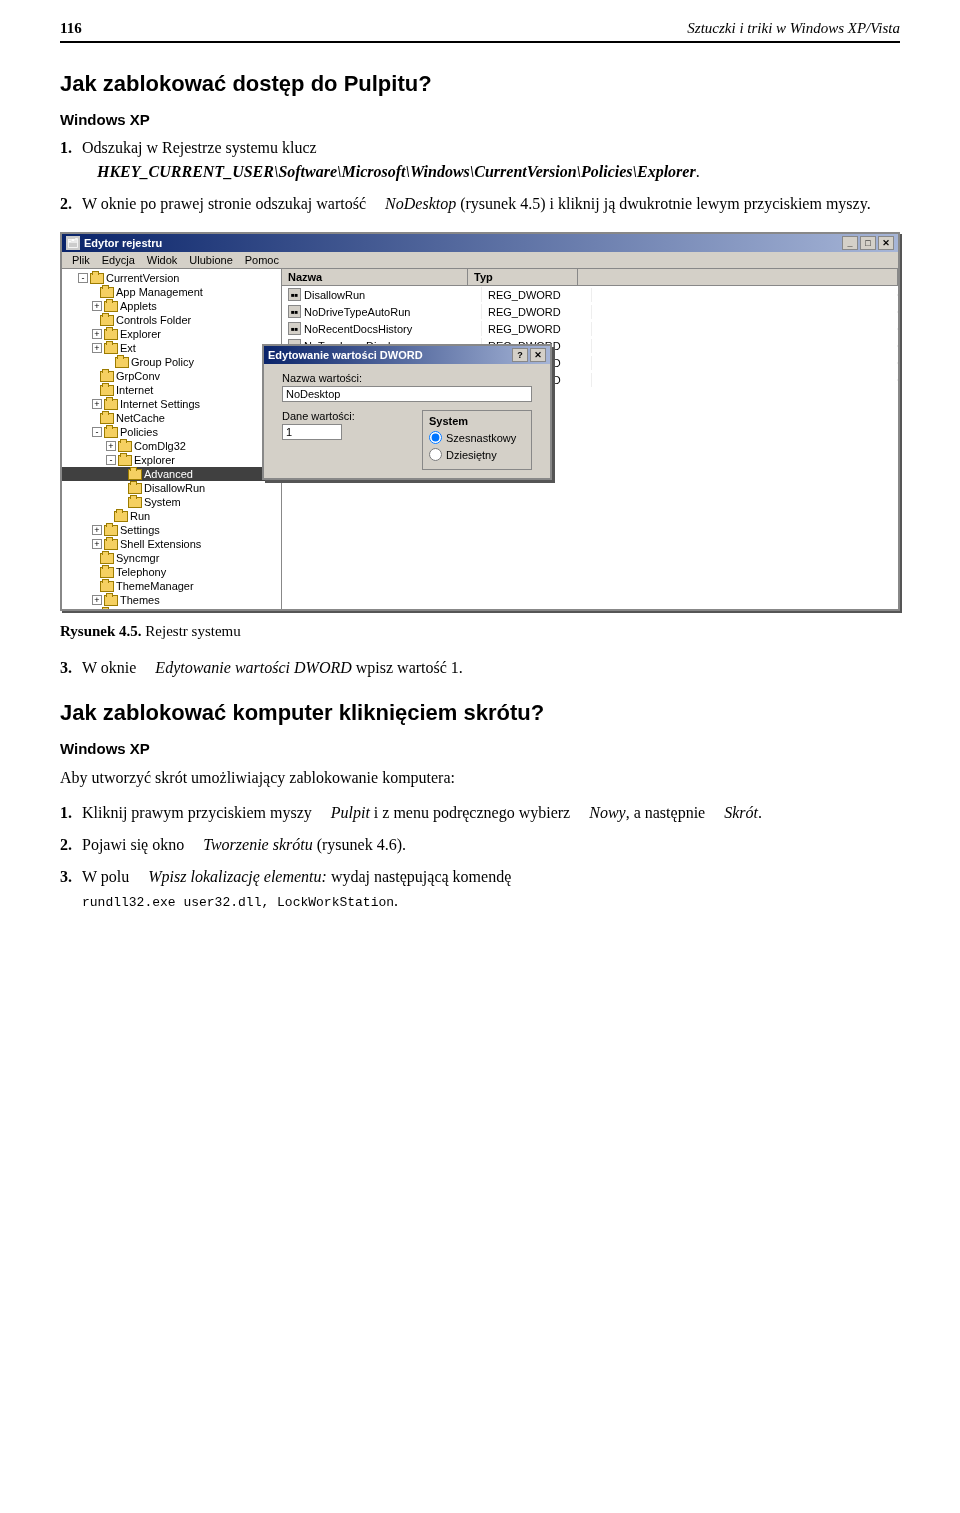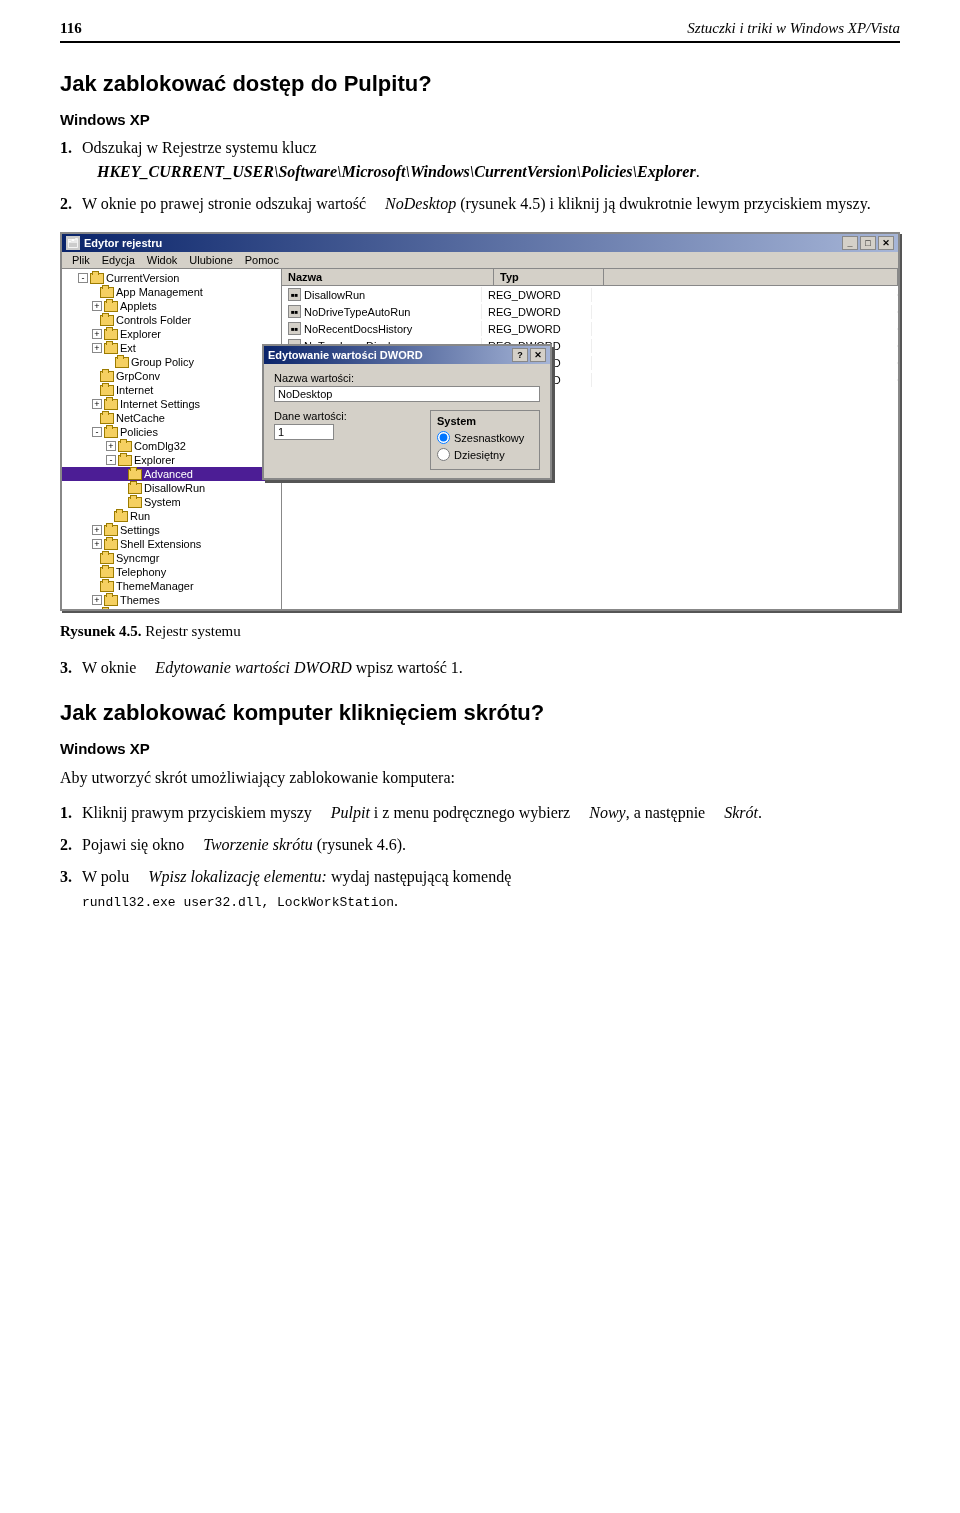--- a/index.html
+++ b/index.html
@@ -199,21 +199,21 @@
       display: flex;
       background: #d4d0c8;
       border-bottom: 1px solid #888;
       font-size: 11px;
       font-weight: bold;
     }
     .reg-values-header .col {
       padding: 2px 6px;
       border-right: 1px solid #888;
     }
-    .reg-values-header .col-name { width: 212px; }
+    .reg-values-header .col-name { width: 186px; }
     .reg-values-header .col-type { width: 110px; }
     .reg-values-header .col-data { flex: 1; }
     .reg-value-row {
       display: flex;
       align-items: center;
       padding: 1px 0;
       cursor: pointer;
     }
     .reg-value-row .col {
       padding: 1px 6px;
@@ -267,21 +267,21 @@
       height: 14px;
       background: #d4d0c8;
       border: 1px solid #888;
       font-size: 9px;
       text-align: center;
       line-height: 12px;
       cursor: pointer;
       color: #000;
     }
     .dword-body {
-      padding: 8px 10px;
+      padding: 8px 18px;
     }
     .dword-field-label {
       font-size: 11px;
       margin-bottom: 2px;
     }
     .dword-input {
       width: 100%;
       border: 1px solid #888;
       background: #fff;
       padding: 1px 3px;
@@ -475,21 +475,21 @@
         <span class="folder-icon"></span>
         <span class="tree-label">ComDlg32</span>
       </div>
 
       <div class="tree-item" style="padding-left:4px;">
         <span class="tree-indent" style="width:38px;"></span>
         <span class="tree-expander">-</span>
         <span class="folder-icon"></span>
         <span class="tree-label">Explorer</span>
       </div>
-      <div class="tree-item" style="padding-left:4px; background:#4c1d95; color:#fff;">
+      <div class="tree-item" style="padding-left:4px; background:#404040; color:#fff;">
         <span class="tree-indent" style="width:52px;"></span>
         <span style="width:10px;display:inline-block;"></span>
         <span class="folder-icon" style="background:#f5d061; border-color:#9c7b00;"></span>
         <span class="tree-label">Advanced</span>
       </div>
       <div class="tree-item" style="padding-left:4px;">
         <span class="tree-indent" style="width:52px;"></span>
         <span style="width:10px;display:inline-block;"></span>
         <span class="folder-icon"></span>
         <span class="tree-label">DisallowRun</span>

